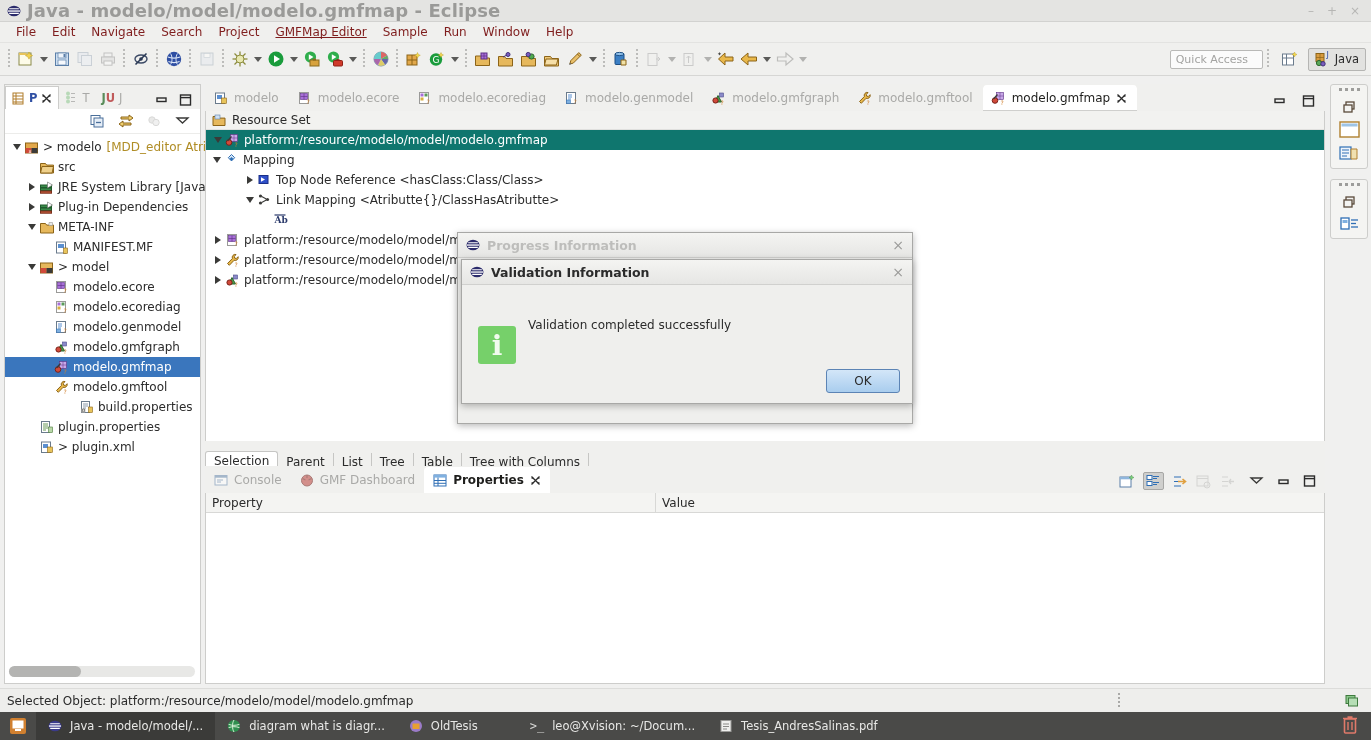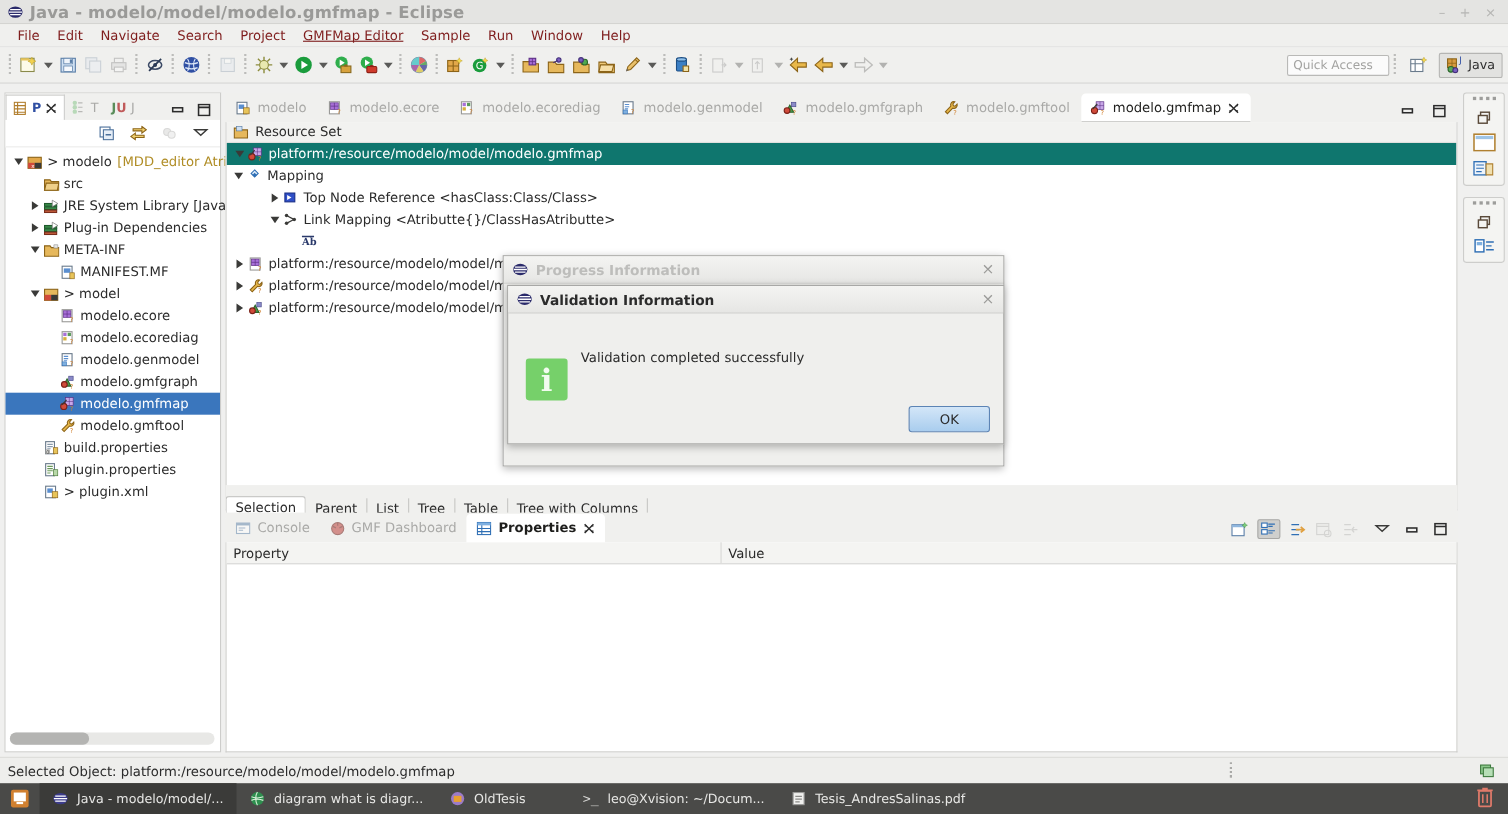--- a/index.html
+++ b/index.html
@@ -15,21 +15,21 @@
   #app { position: relative; width: 1371px; height: 740px; }
 
   
   .titlebar {
     height: 22px; background: #e4e4e2;
     display: flex; align-items: center;
     border-bottom: 1px solid #d2d2d0;
   }
   .tb-icon { margin: 0 6px 0 7px; }
   .tb-title {
-    font-size: 15px; font-weight: bold; color: #9a9a98;
+    font-size: 18px; font-weight: bold; color: #9a9a98;
     letter-spacing: .1px;
   }
   .tb-ctrls { margin-left: auto; display: flex; gap: 13px; padding-right: 11px; color: #b6b6b4; }
   .tb-ctrls span { font-size: 12px; line-height: 10px; }
 
   
   .menubar {
     height: 21px; background: #f0f0ee;
     display: flex; align-items: center;
     padding-left: 8px; border-bottom: 1px solid #e3e3e1;
@@ -682,21 +682,21 @@
         <div class="trow" style="padding-left: 34px;">
           <span class="tw"></span>
           <span class="ico" style="width: 15px; height: 14px; flex: 0 0 auto;">
             <svg width="15" height="14" viewBox="0 0 14 14">
               <path d="M10.5 1.5a3 3 0 00-3.6 4L2 10.5l1.8 1.8 4.8-5a3 3 0 004-3.6l-1.8 1.8-1.6-.4-.4-1.6z" fill="#e8b84a" stroke="#8c6418"></path>
               <text x="9" y="13.5" font-size="6" fill="#d08030" font-family="DejaVu Sans">?</text>
             </svg>
           </span>
           <span class="tlabel">modelo.gmftool</span>
         </div>
-        <div class="trow" style="padding-left: 19px;">
+        <div class="trow" style="padding-left: 19px; margin-left: 40px;">
           <span class="tw"></span>
           <span class="ico" style="width: 15px; height: 14px; flex: 0 0 auto;">
             <svg width="15" height="14" viewBox="0 0 14 14">
               <rect x="2" y="1.5" width="8" height="11" fill="#fff" stroke="#6a7b8c"></rect>
               <path d="M3.5 4h5M3.5 6h5M3.5 8h3" stroke="#8a9aaa"></path>
               <rect x="2" y="9" width="3.5" height="3.5" fill="#d8d8d6" stroke="#8a8a88" stroke-width=".5"></rect>
               <text x="2.6" y="12.3" font-size="4.5" fill="#3a3a38" font-family="DejaVu Sans">0</text>
               <rect x="9" y="7" width="4" height="5.5" fill="#e8c45a" stroke="#8c6418" stroke-width=".6"></rect>
             </svg>
           </span>

